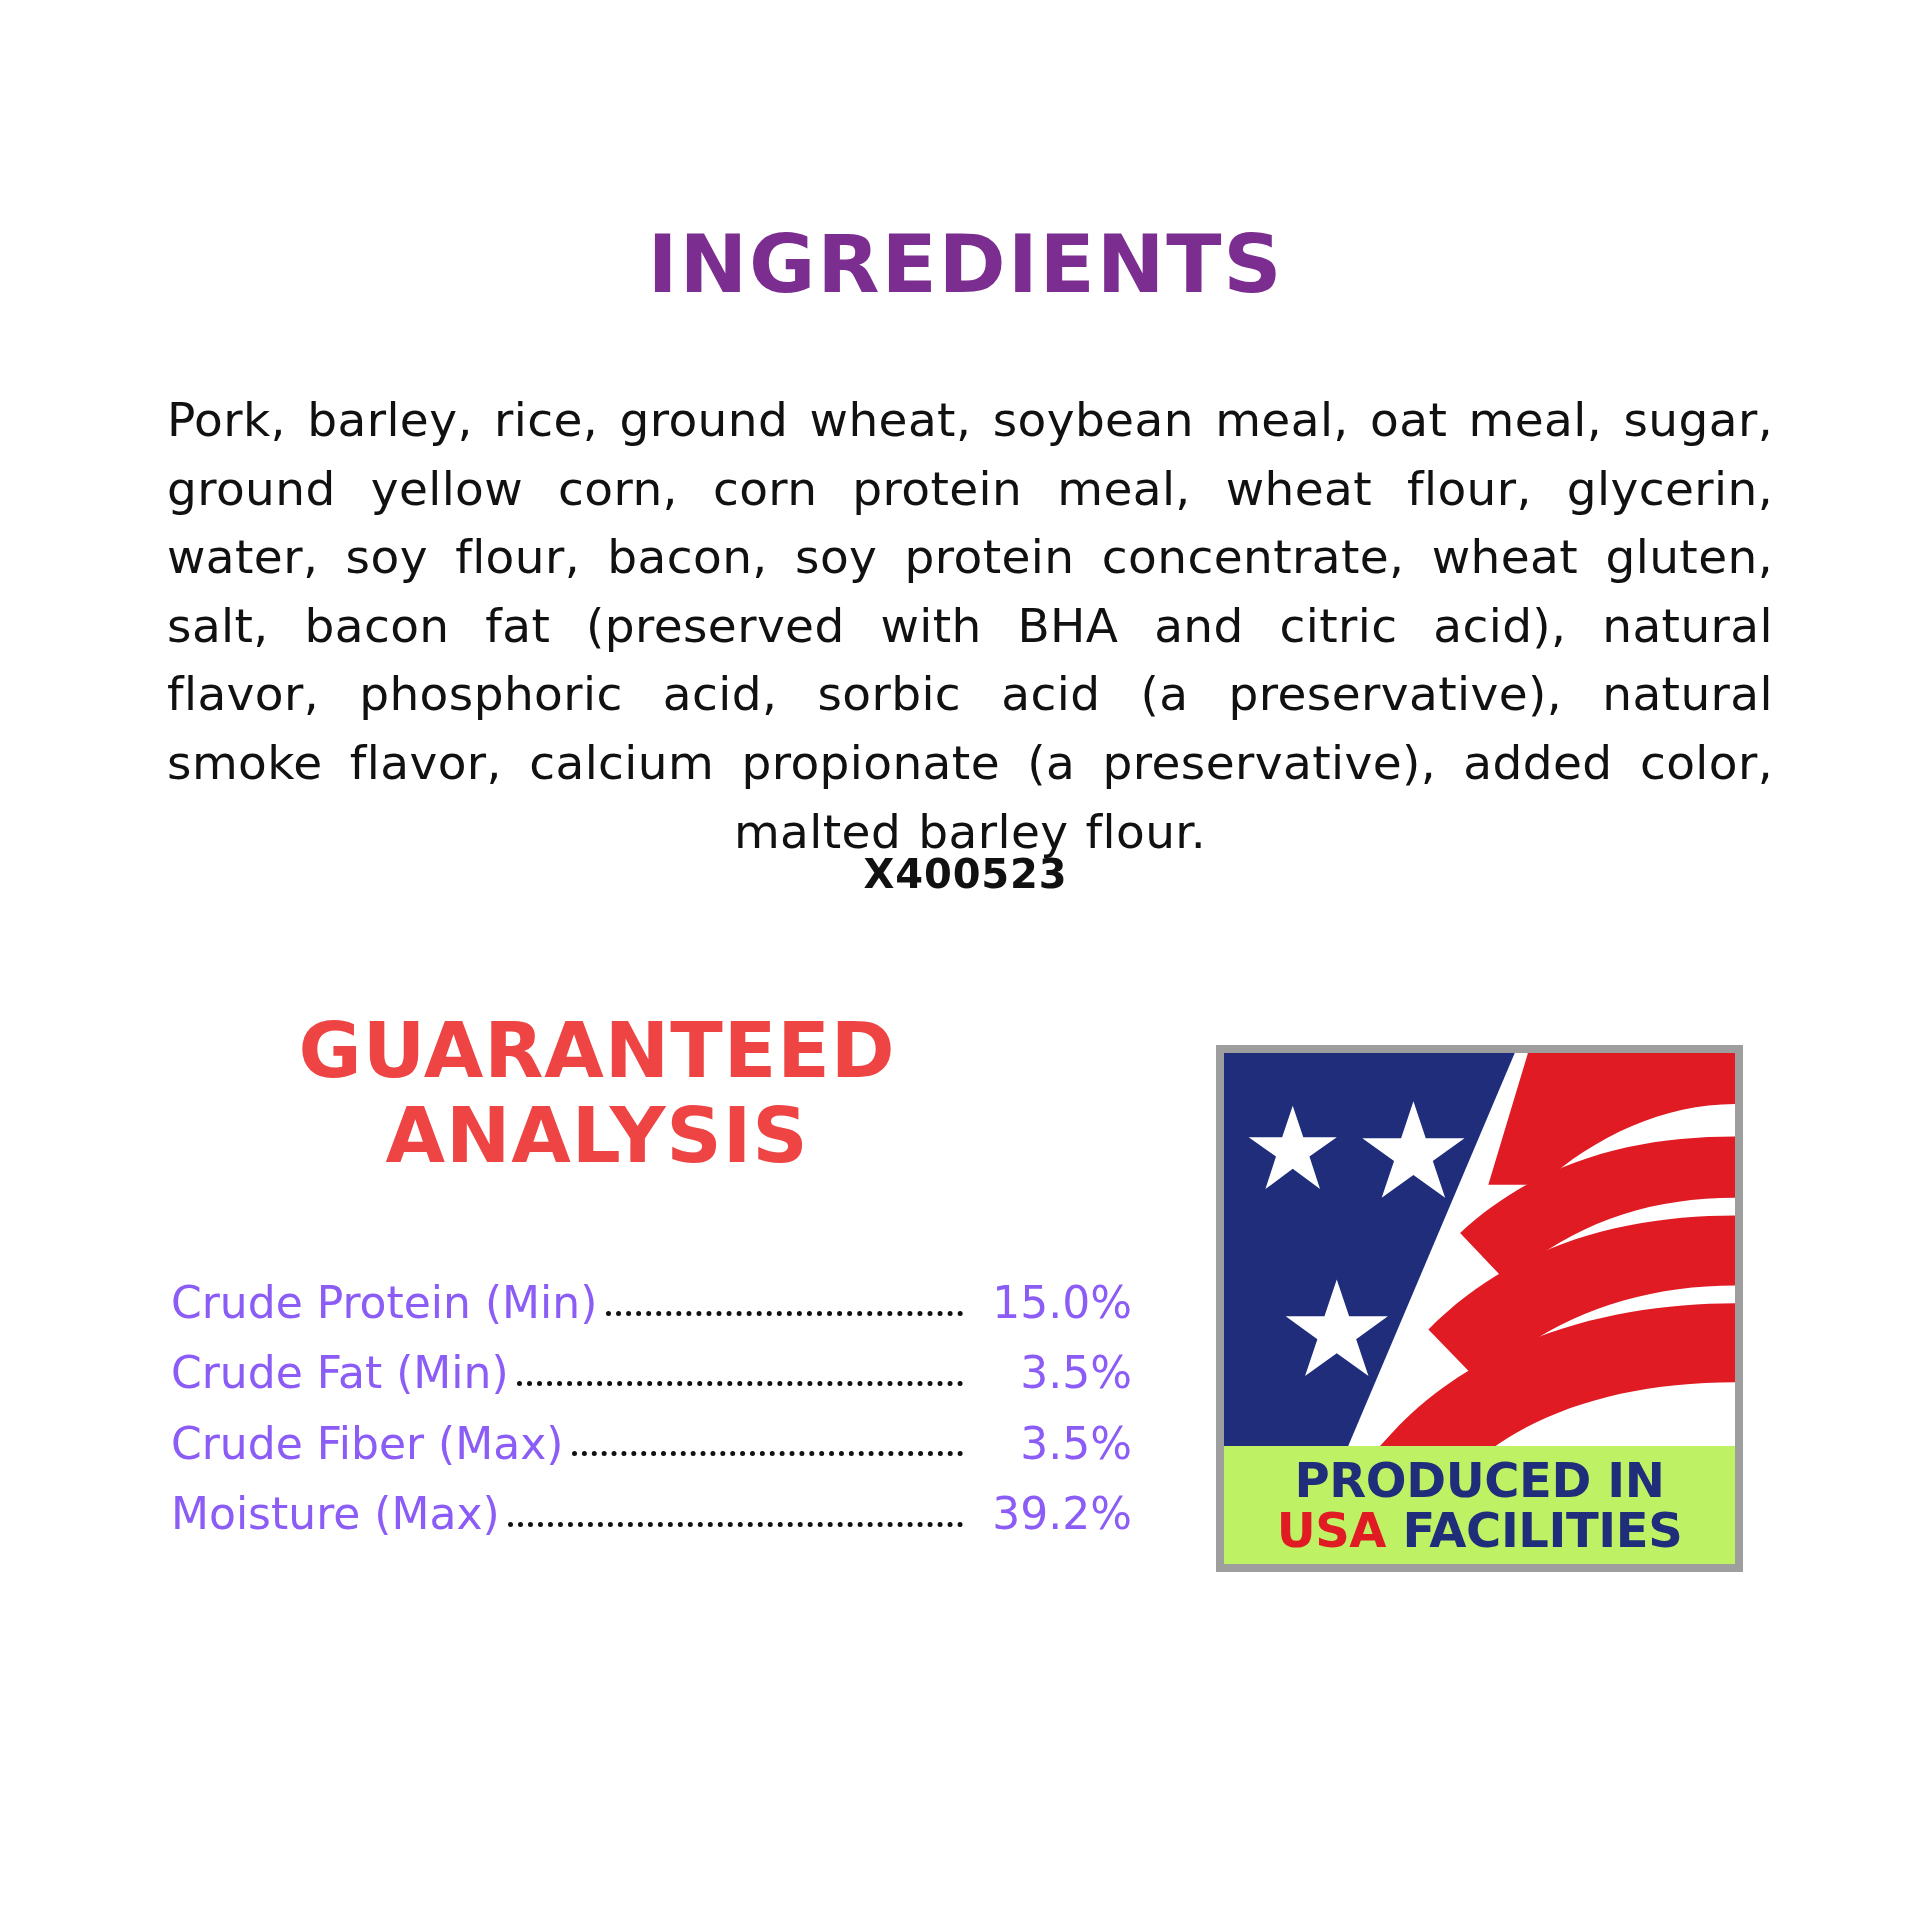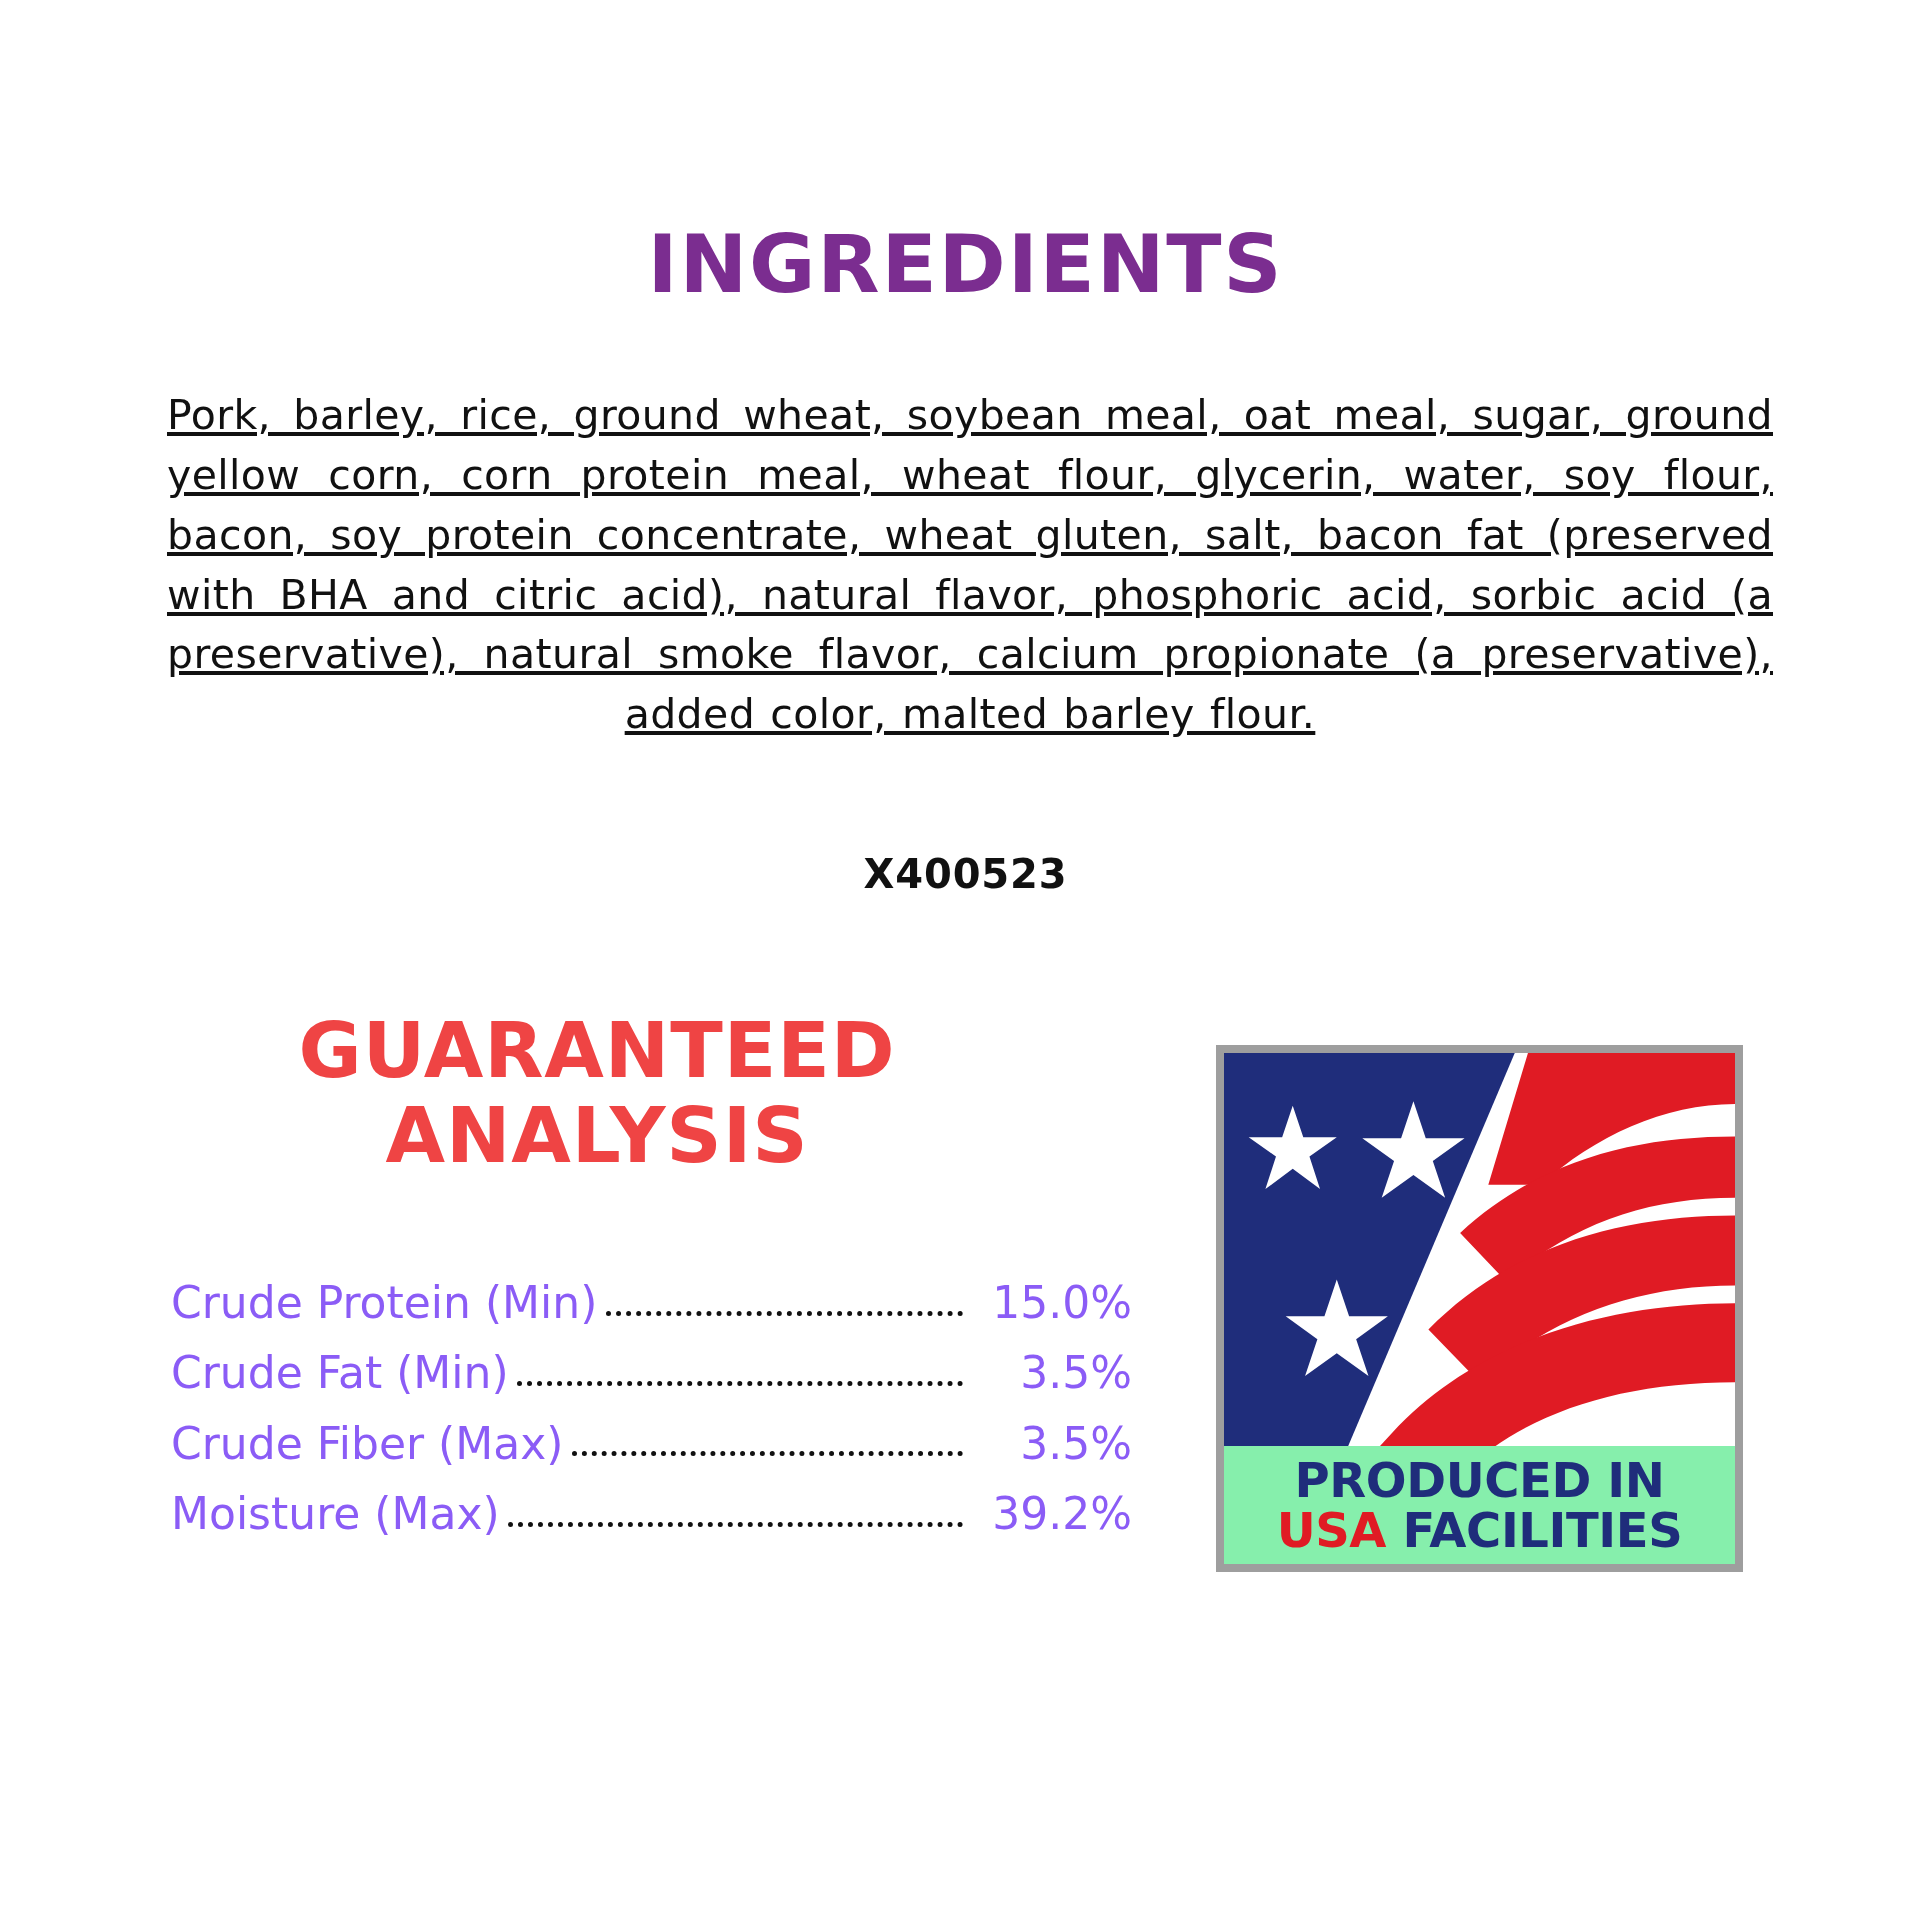--- a/index.html
+++ b/index.html
@@ -38,28 +38,27 @@
     color: #7B2D90;
     line-height: 1;
   }
 
   .ingredients-body {
     position: absolute;
     left: 167px;
     top: 386px;
     width: 1606px;
     font-family: "DejaVu Sans", sans-serif;
-    font-size: 41px;
+    font-size: 47px;
     line-height: 1.46;
     color: #111111;
     text-align: justify;
     text-align-last: center;
     letter-spacing: 0.4px;
     word-spacing: 1.8px;
-    text-decoration: underline;
   }
 
   .ingredients-code {
     position: absolute;
     left: 0;
     top: 851px;
     width: 1931px;
     text-align: center;
     font-family: "DejaVu Sans", sans-serif;
     font-weight: bold;
@@ -148,21 +147,21 @@
   .usa-caption {
     position: absolute;
     left: 0;
     top: 393px;
     width: 100%;
     height: 118px;
     display: flex;
     flex-direction: column;
     justify-content: center;
     align-items: center;
-    background: #86efac;
+    background: #bef264;
   }
   .usa-caption .l1 {
     font-family: "DejaVu Sans", sans-serif;
     font-weight: bold;
     font-size: 48px;
     color: #1F2D7B;
     letter-spacing: -0.4px;
     line-height: 1.05;
   }
   .usa-caption .l2 {

